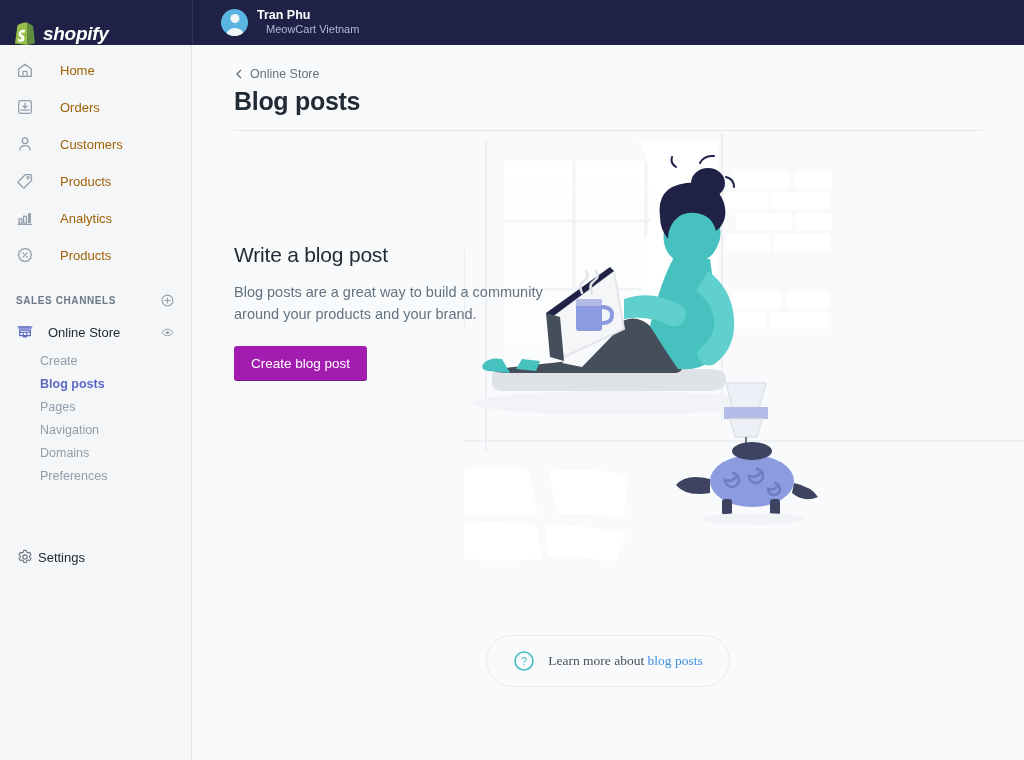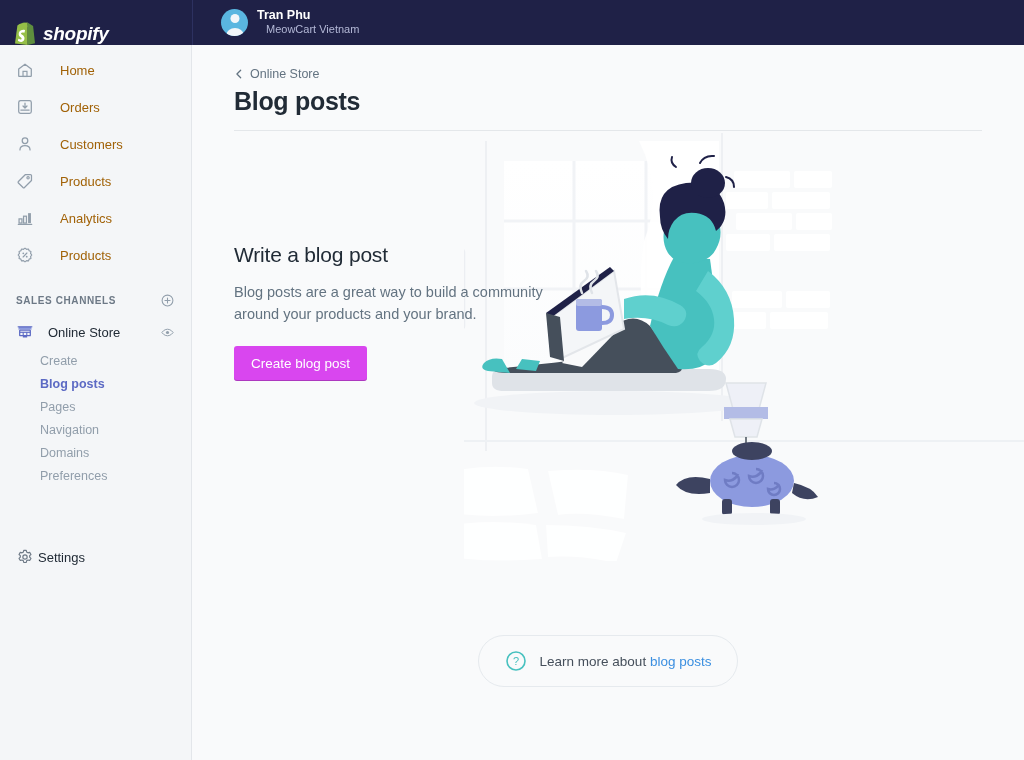--- a/index.html
+++ b/index.html
@@ -117,38 +117,38 @@
   .empty-copy {
     position: absolute; left: 42px; top: 112px; width: 310px; z-index: 5;
   }
   .empty-title {
     color: #212b36; font-size: 21px; margin-bottom: 14px; letter-spacing: -0.2px;
   }
   .empty-body {
     color: #637381; font-size: 14.5px; line-height: 1.55; margin-bottom: 20px;
   }
   .btn-primary {
-    display: inline-block; background: #d946ef; color: #fff;
+    display: inline-block; background: #a21caf; color: #fff;
     font-size: 13.5px; padding: 10px 17px; border-radius: 3px;
     border: none; cursor: pointer; font-family: inherit;
     box-shadow: inset 0 -1px 0 rgba(0,0,0,0.2);
   }
   .illus { position: absolute; right: 0; top: -10px; width: 560px; height: 440px; }
 
   
   .footer-help {
     position: absolute; left: 0; top: 590px; width: 832px;
     display: flex; justify-content: center;
   }
   .help-pill {
     display: flex; align-items: center; gap: 13px;
     border: 1px solid #e6eaee; border-radius: 30px;
     padding: 14px 26px; background: #f9fafb; cursor: pointer;
   }
-  .help-text { color: #454f5b; font-size: 13.5px; }
+  .help-text { color: #454f5b; font-size: 13.5px; font-family: Liberation Serif, serif; }
   .help-link { color: #3b8fe0; }
 </style>
 </head>
 <body>
 
 <div class="app">
 
   <div class="topbar">
 
     <div class="brand">

